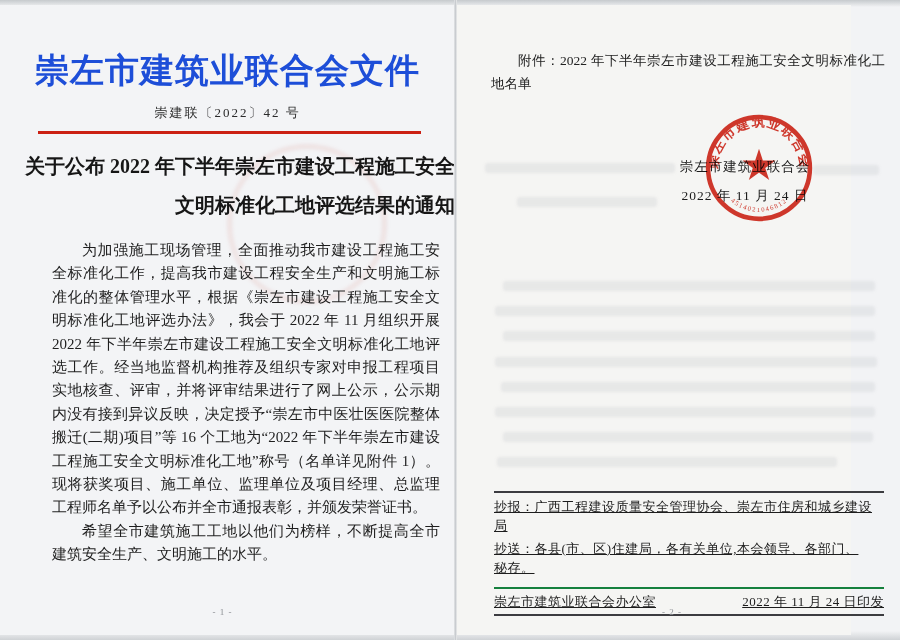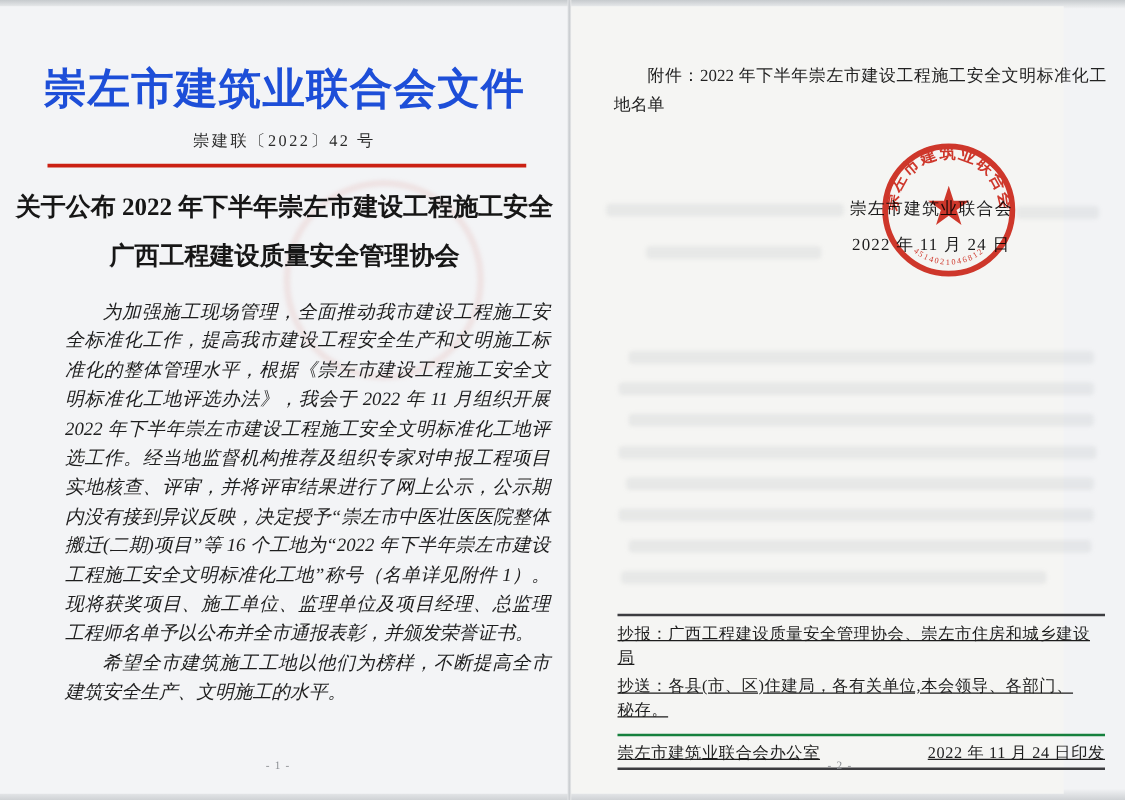--- a/index.html
+++ b/index.html
@@ -30,35 +30,35 @@
   .doc-number {
     position:absolute; top:99px; left:0; width:100%;
     text-align:center; font-size:13px; color:#2a2a2a; letter-spacing:2px;
   }
   .red-rule {
     position:absolute; top:126px; left:38px; width:383px; height:3px;
     background:#cb2013;
   }
   .doc-title {
     position:absolute; top:142px; left:0; width:100%;
-    text-align:center; font-size:20px; font-weight:bold;
+    text-align:right; font-size:20px; font-weight:bold;
     line-height:39px; color:#161616;
   }
   .watermark-seal {
     position:absolute; top:140px; left:228px; width:158px; height:158px;
     border:3px solid rgba(205,95,85,0.20); border-radius:50%;
     filter:blur(2px); pointer-events:none;
   }
   .body-text {
     position:absolute; top:234px; left:52px; width:388px;
     font-size:15px; line-height:23.4px; color:#1e1e1e;
     text-align:justify; text-justify:inter-character;
   }
   .body-text .salutation { text-indent:0; }
-  .body-text .para { text-indent:2em;font-style:italic; }
+  .body-text .para { text-indent:2em; }
   .page-num {
     position:absolute; top:602px; left:0; width:100%;
     text-align:center; font-size:9px; color:#8a8d92; letter-spacing:1px;
   }
   .page-left .page-num { width:445px; }
 
   
   .attachment {
     position:absolute; top:45px; left:34px; width:394px;
     font-size:13.5px; line-height:22.5px; color:#222;
@@ -99,21 +99,21 @@
 
   <div class="page page-left">
     <div class="watermark-seal"></div>
 
     <h1 class="org-header">崇左市建筑业联合会文件</h1>
 
     <div class="doc-number">崇建联〔2022〕42 号</div>
 
     <div class="red-rule"></div>
 
-    <h2 class="doc-title"><span>关于公布 2022 年下半年崇左市建设工程施工安全</span><br><span>广西工程建设质量安全管理协会</span></h2>
+    <h2 class="doc-title"><span>关于公布 2022 年下半年崇左市建设工程施工安全</span><br><span>文明标准化工地评选结果的通知</span></h2>
 
     <div class="body-text">
       <p class="para">为加强施工现场管理，全面推动我市建设工程施工安全标准化工作，提高我市建设工程安全生产和文明施工标准化的整体管理水平，根据《崇左市建设工程施工安全文明标准化工地评选办法》，我会于 2022 年 11 月组织开展 2022 年下半年崇左市建设工程施工安全文明标准化工地评选工作。经当地监督机构推荐及组织专家对申报工程项目实地核查、评审，并将评审结果进行了网上公示，公示期内没有接到异议反映，决定授予“崇左市中医壮医医院整体搬迁(二期)项目”等 16 个工地为“2022 年下半年崇左市建设工程施工安全文明标准化工地”称号（名单详见附件 1）。现将获奖项目、施工单位、监理单位及项目经理、总监理工程师名单予以公布并全市通报表彰，并颁发荣誉证书。</p>
       <p class="para">希望全市建筑施工工地以他们为榜样，不断提高全市建筑安全生产、文明施工的水平。</p>
     </div>
 
     <div class="page-num">- 1 -</div>
   </div>
 
   <div class="fold"></div>

